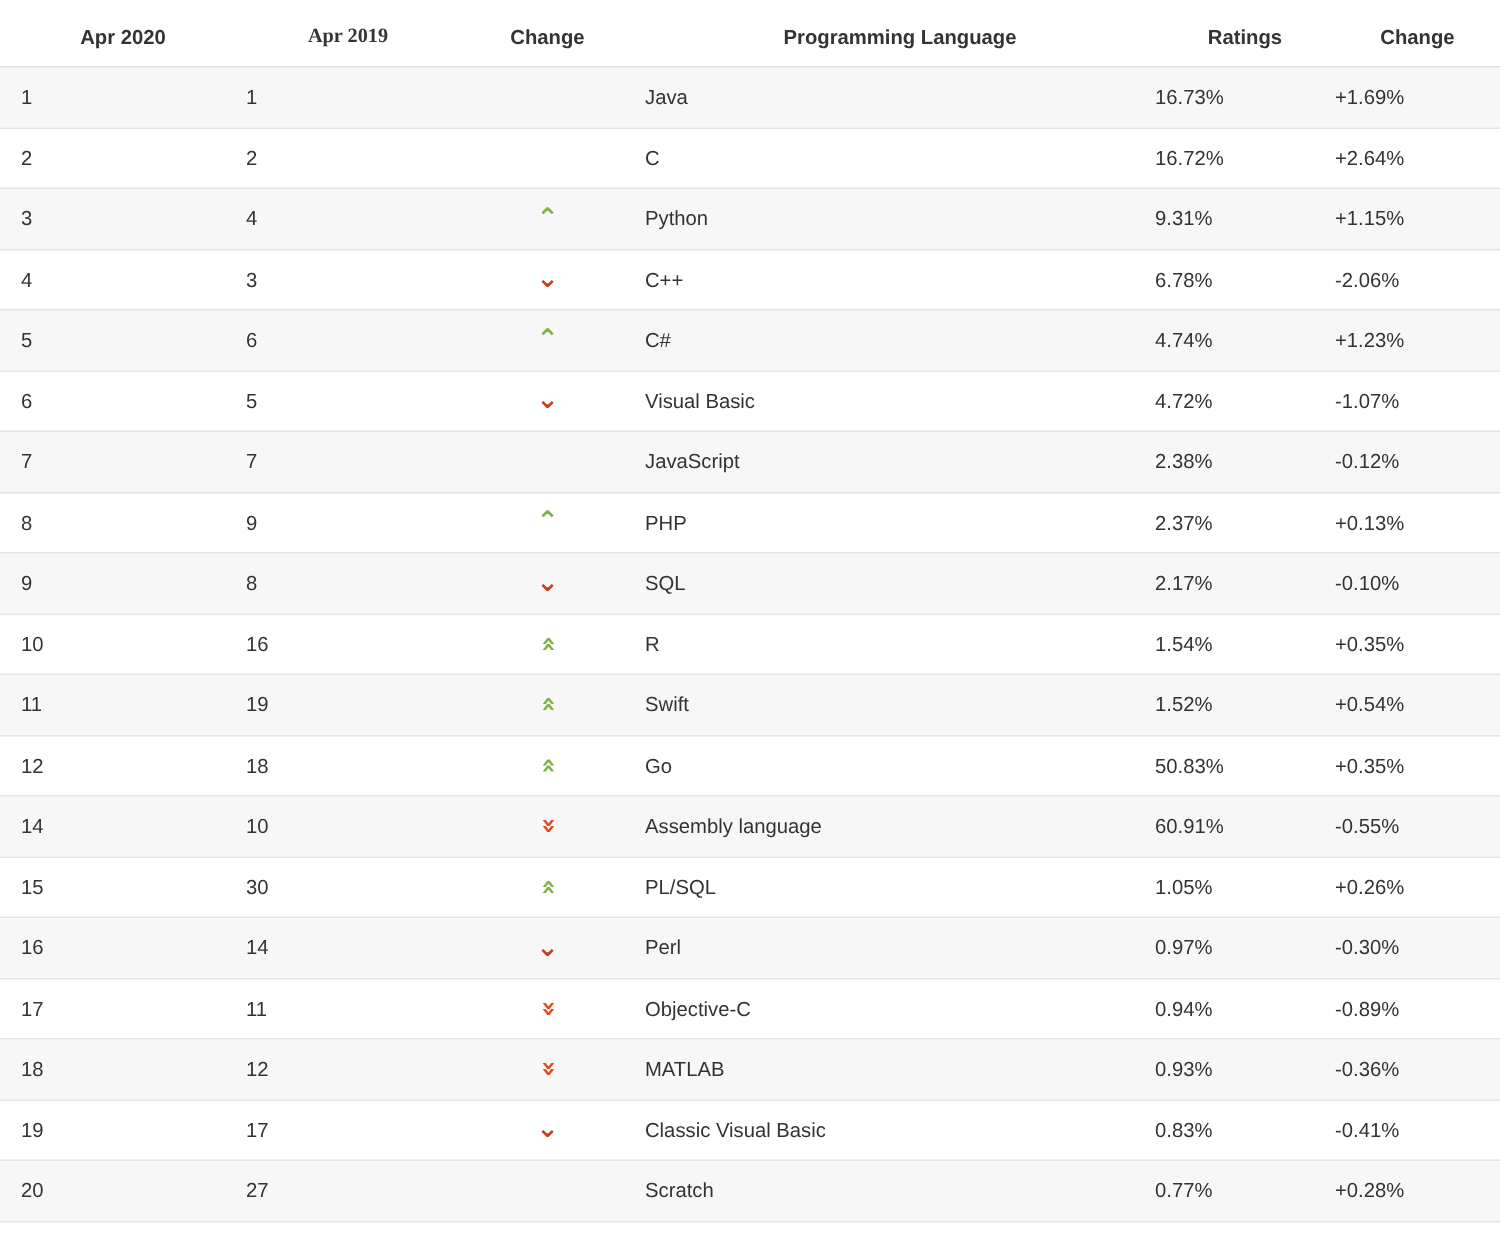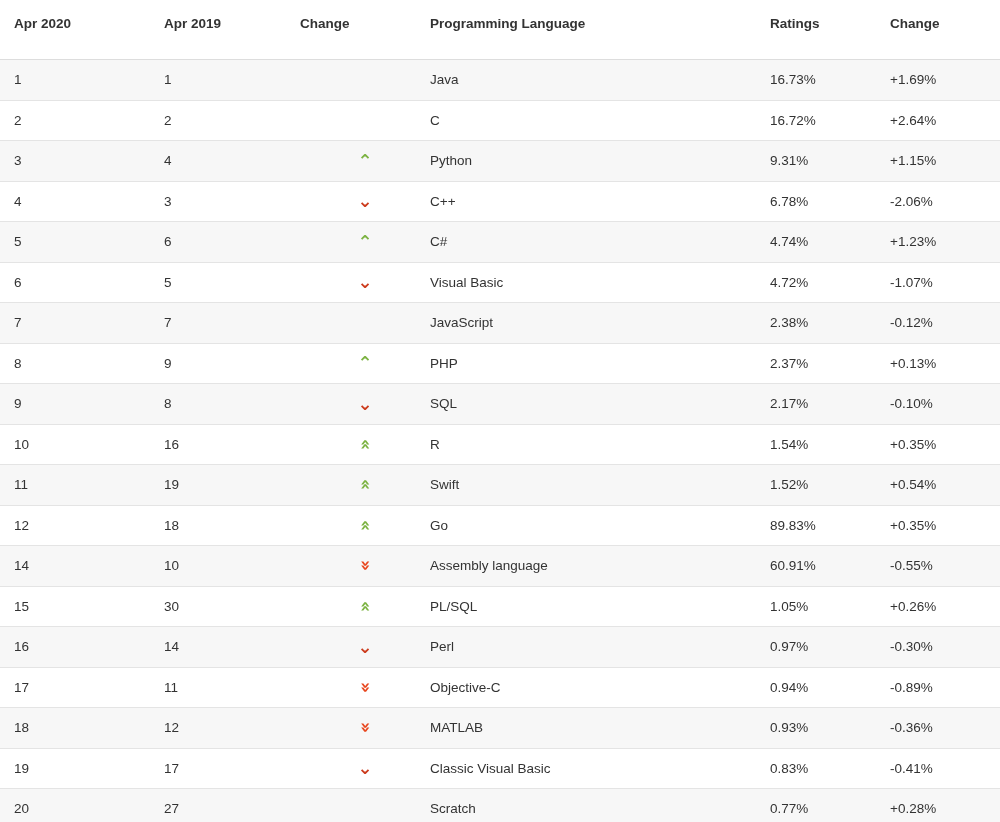--- a/index.html
+++ b/index.html
@@ -17,22 +17,22 @@
   }
   table.tiobe {
     width: 1000px;
     border-collapse: collapse;
     table-layout: fixed;
   }
   table.tiobe thead th {
     font-weight: bold;
     font-size: 13.5px;
     color: #333333;
-    text-align: left;
-    padding: 0 0 28px 0;
+    text-align: center;
+    padding: 0 0 12px 0;
     border-bottom: 1px solid #dddddd;
     vertical-align: bottom;
   }
   table.tiobe tbody td {
     padding: 0;
     height: 39.5px;
     border-bottom: 1px solid #e4e4e4;
     vertical-align: middle;
     font-size: 13.5px;
     color: #333333;
@@ -45,21 +45,21 @@
   }
   
   .c-rank2020 { width: 150px; padding-left: 14px !important; box-sizing: border-box; }
   .c-rank2019 { width: 150px; padding-left: 14px !important; box-sizing: border-box; }
   .c-change   { width: 130px; text-align: center; }
   .c-lang     { width: 340px; padding-left: 0 !important; }
   .c-ratings  { width: 120px; }
   .c-delta    { width: 110px; }
 
   thead th.c-rank2020 { padding-left: 14px; }
-  thead th.c-rank2019 { padding-left: 14px; }
+  thead th.c-rank2019 { padding-left: 14px; font-family: Liberation Serif, serif; }
   thead th.c-change   { text-align: left; padding-left: 0; }
   thead th.c-lang     { padding-left: 0; }
   thead th.c-ratings  { padding-left: 0; }
   thead th.c-delta    { padding-left: 0; }
 
   .header-spacer { height: 16px; }
 
   .arrow {
     display: inline-block;
     line-height: 1;
@@ -176,21 +176,21 @@
         <td class="c-change"><span class="arrow dup dbl" style="transform: rotate(90deg); display: inline-block; font-size: 17px; font-weight: bold;">«</span></td>
         <td class="c-lang">Swift</td>
         <td class="c-ratings">1.52%</td>
         <td class="c-delta">+0.54%</td>
       </tr>
       <tr>
         <td class="c-rank2020">12</td>
         <td class="c-rank2019">18</td>
         <td class="c-change"><span class="arrow dup dbl" style="transform: rotate(90deg); display: inline-block; font-size: 17px; font-weight: bold;">«</span></td>
         <td class="c-lang">Go</td>
-        <td class="c-ratings">89.83%</td>
+        <td class="c-ratings">50.83%</td>
         <td class="c-delta">+0.35%</td>
       </tr>
       <tr>
         <td class="c-rank2020">14</td>
         <td class="c-rank2019">10</td>
         <td class="c-change"><span class="arrow ddown dbl" style="transform: rotate(90deg); display: inline-block; font-size: 17px; font-weight: bold;">»</span></td>
         <td class="c-lang">Assembly language</td>
         <td class="c-ratings">60.91%</td>
         <td class="c-delta">-0.55%</td>
       </tr>

